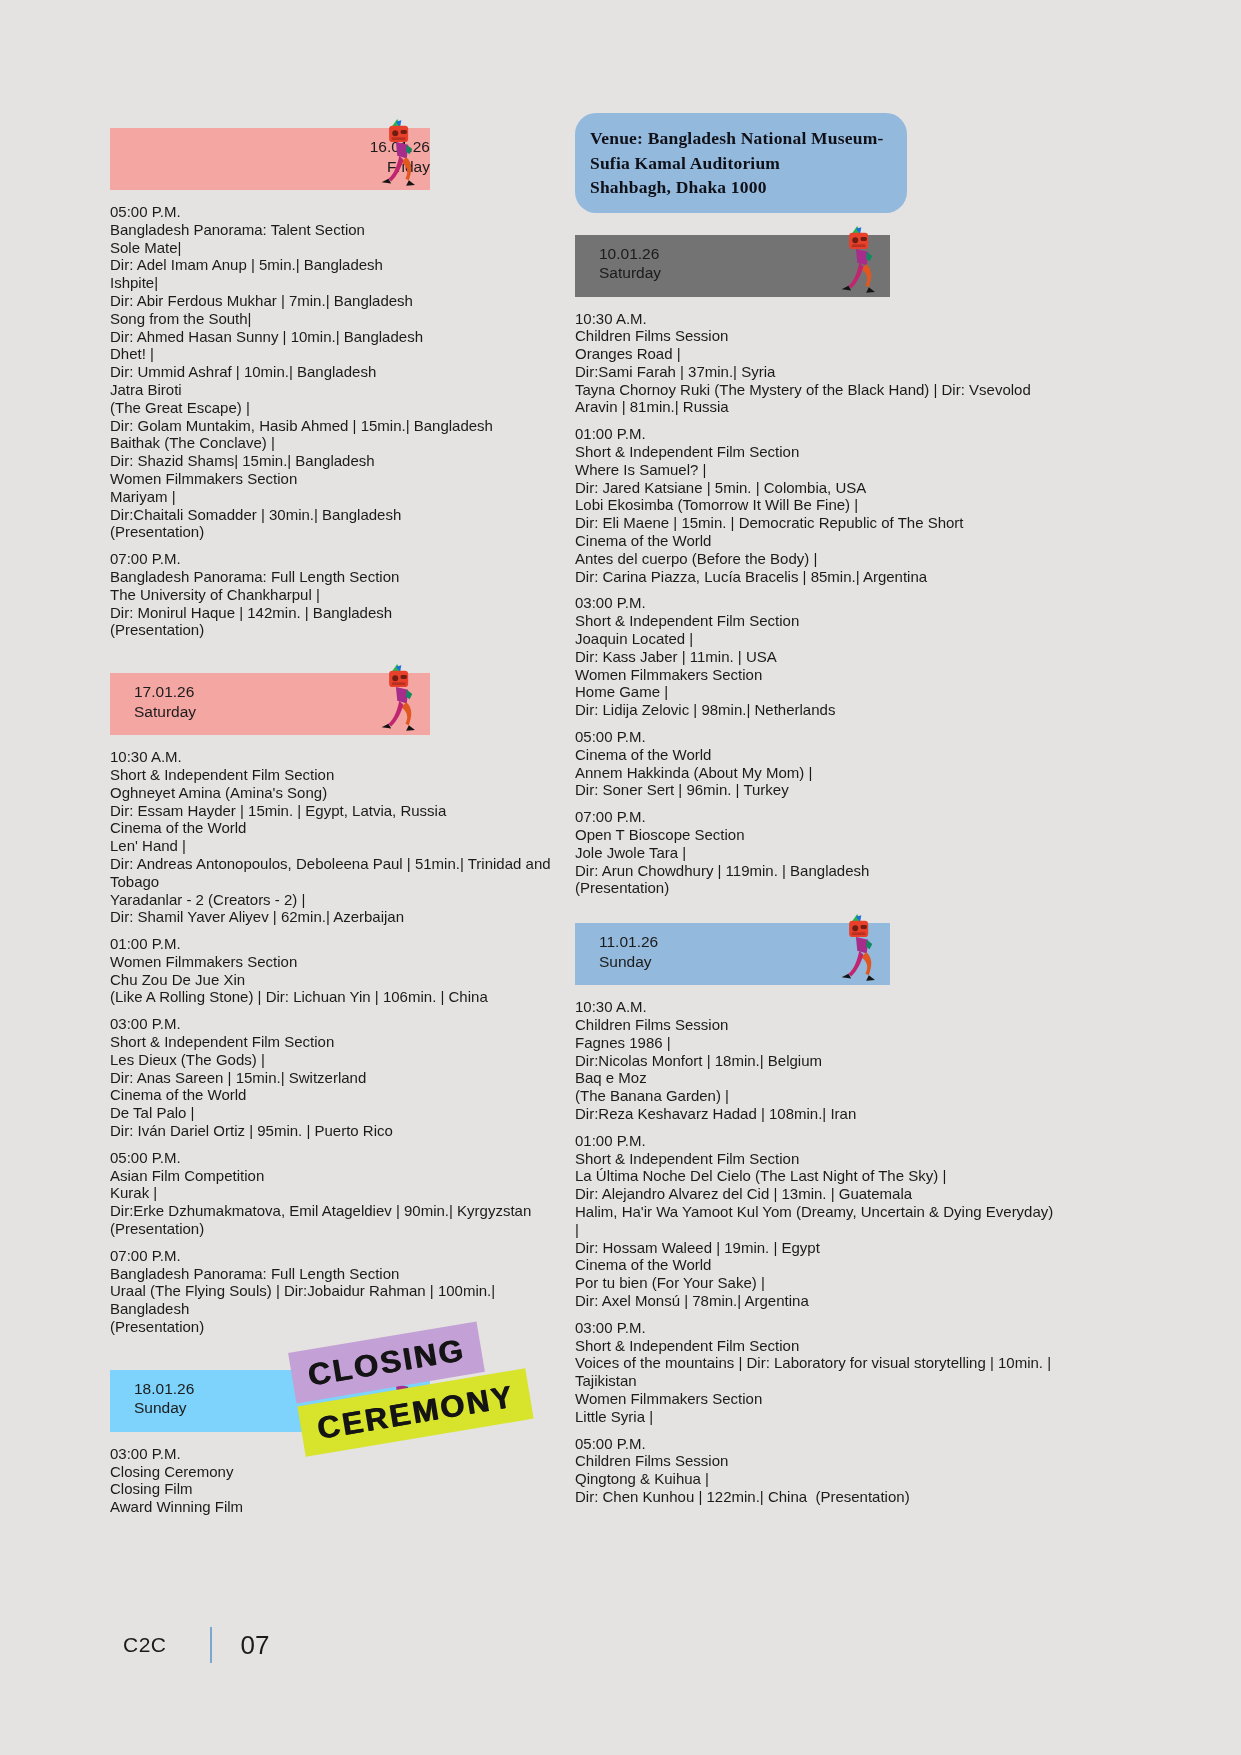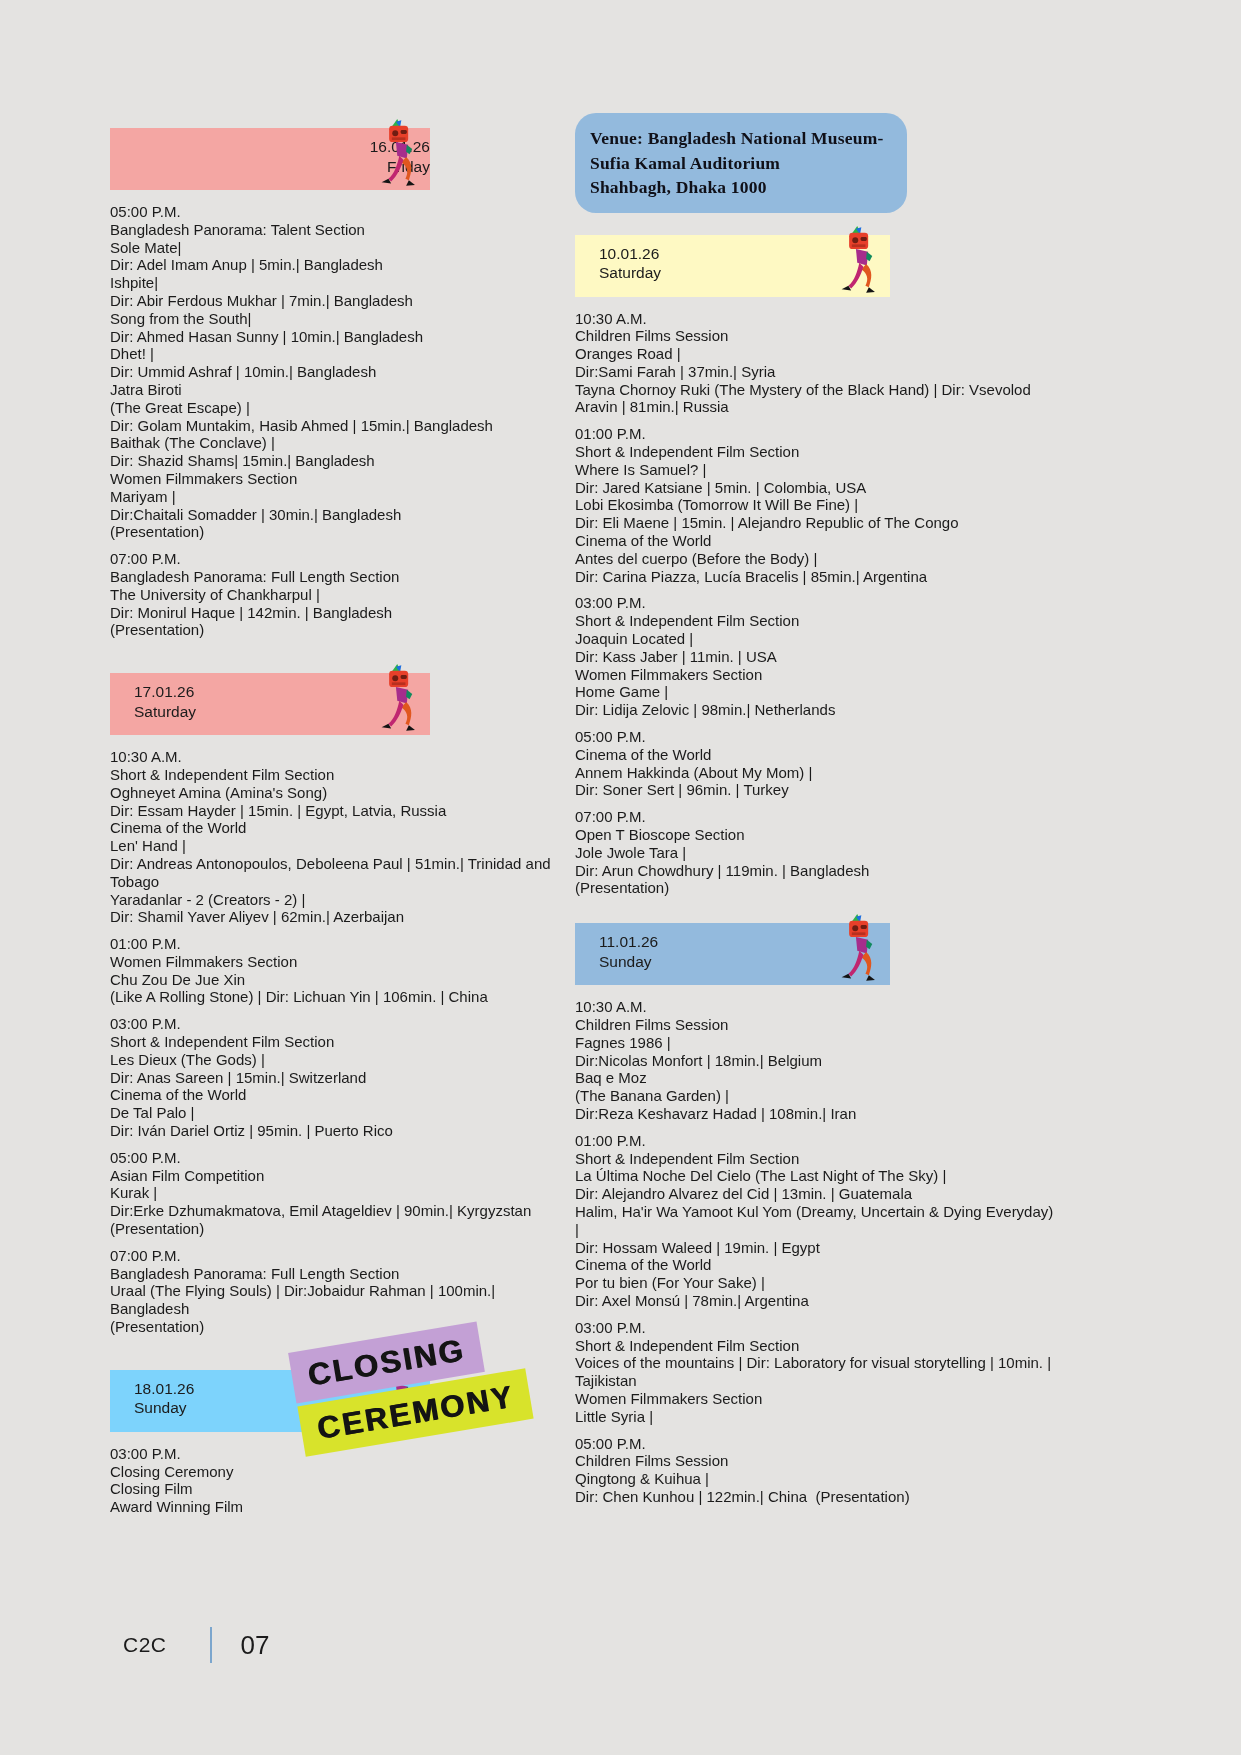--- a/index.html
+++ b/index.html
@@ -213,21 +213,21 @@
     </section>
   </div>
 
 <div class="col" id="right-col">
   <div class="venuebox" id="venue-box" style="background: rgb(147, 186, 221); border-radius: 21px;">
     <div>Venue: Bangladesh National Museum-</div>
     <div>Sufia Kamal Auditorium</div>
     <div>Shahbagh, Dhaka 1000</div>
   </div>
 <section class="day">
-      <div class="datebox" style="background: #fef9c3;">
+      <div class="datebox" style="background: #737373;">
         <div>10.01.26</div>
         <div>Saturday</div>
         <svg class="dancer" viewBox="0 0 32 50" xmlns="http://www.w3.org/2000/svg">
           <polygon points="9,7 14,0 17,7" fill="#2cb34a"></polygon>
           <polygon points="13,2 17,1 16,6" fill="#1d6fe0"></polygon>
           <rect x="8" y="5" width="14" height="12" rx="2.5" fill="#e8402a"></rect>
           <circle cx="12.5" cy="10.5" r="2.2" fill="#6f1d12"></circle>
           <rect x="16.5" y="8" width="4.5" height="3" rx="1" fill="#6f1d12"></rect>
           <rect x="10" y="13.5" width="10" height="2" fill="#b8301f"></rect>
           <path d="M13 17 L22 19 L21 29 L14 27 Z" fill="#a62d8c"></path>
@@ -245,21 +245,21 @@
           <div class="ln">Oranges Road |</div>
           <div class="ln">Dir:Sami Farah | 37min.| Syria</div>
           <div class="ln">Tayna Chornoy Ruki (The Mystery of the Black Hand) | Dir: Vsevolod Aravin | 81min.| Russia</div>
         </div>
         <div class="slot">
           <div class="time">01:00 P.M.</div>
           <div class="ln">Short &amp; Independent Film Section</div>
           <div class="ln">Where Is Samuel? |</div>
           <div class="ln">Dir: Jared Katsiane | 5min. | Colombia, USA</div>
           <div class="ln">Lobi Ekosimba (Tomorrow It Will Be Fine) |</div>
-          <div class="ln">Dir: Eli Maene | 15min. | Alejandro Republic of The Congo</div>
+          <div class="ln">Dir: Eli Maene | 15min. | Democratic Republic of The Short</div>
           <div class="ln">Cinema of the World</div>
           <div class="ln">Antes del cuerpo (Before the Body) |</div>
           <div class="ln">Dir: Carina Piazza, Lucía Bracelis | 85min.| Argentina</div>
         </div>
         <div class="slot">
           <div class="time">03:00 P.M.</div>
           <div class="ln">Short &amp; Independent Film Section</div>
           <div class="ln">Joaquin Located |</div>
           <div class="ln">Dir: Kass Jaber | 11min. | USA</div>
           <div class="ln">Women Filmmakers Section</div>

